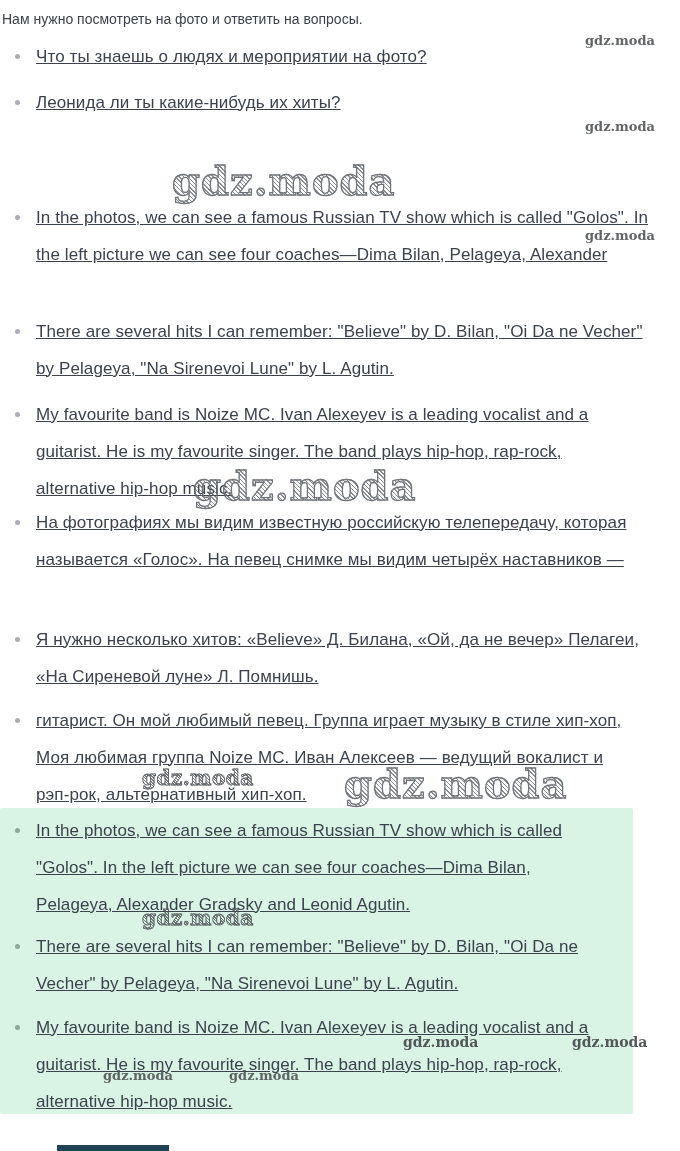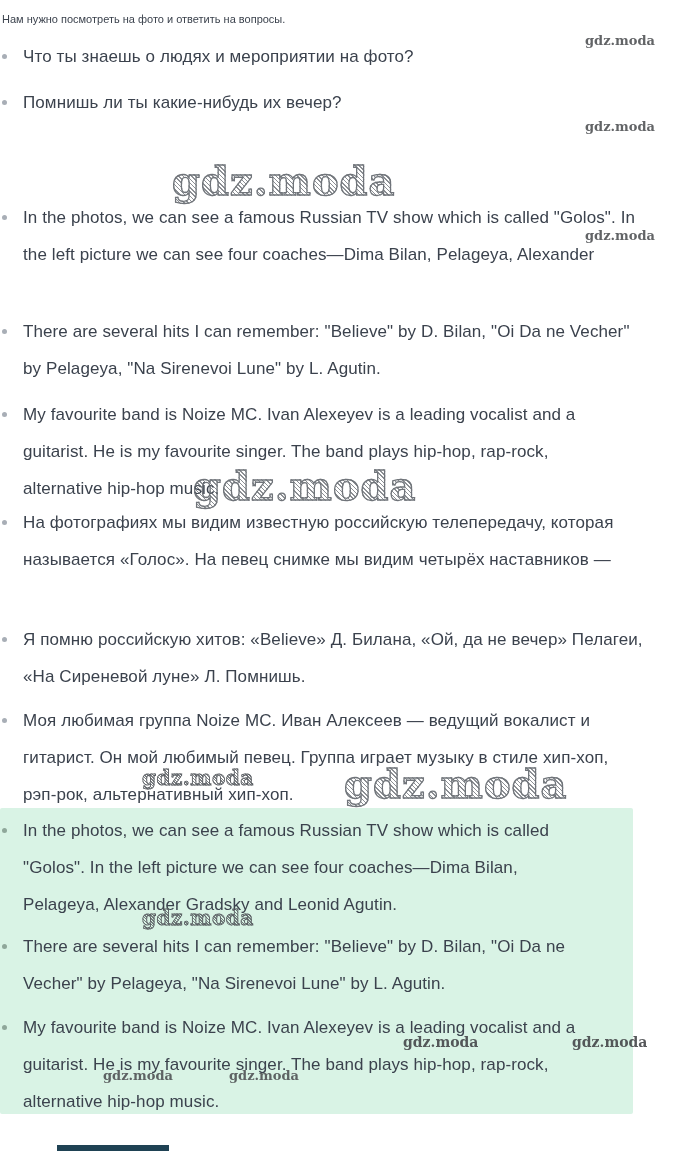--- a/index.html
+++ b/index.html
@@ -1,20 +1,20 @@
 <!DOCTYPE html>
 <html><head>
 <meta charset="utf-8">
 <style>
   html,body{margin:0;padding:0;background:#ffffff;}
   #page{position:relative;width:680px;height:1151px;background:#ffffff;overflow:hidden;
         font-family:"Liberation Sans",sans-serif;color:#3b424d;}
   .hdr{position:absolute;left:2px;top:0;height:37px;display:flex;align-items:center;
-       font-size:11px;white-space:nowrap;}
-  .item{position:absolute;left:23px;}
+       font-size:14px;white-space:nowrap;}
+  .item{position:absolute;left:36px;text-decoration:underline;}
   .line{height:37px;display:flex;align-items:center;font-size:17px;white-space:nowrap;letter-spacing:.1px;}
   .bullet{position:absolute;left:-21px;top:16px;width:5px;height:5px;border-radius:50%;background:#a8aeb6;}
   .greenbox{position:absolute;left:0;top:808px;width:633px;height:306px;background:#d9f3e5;border-radius:2px;z-index:0;}
   .item,.hdr{z-index:1;}
   .wm{position:absolute;z-index:3;white-space:nowrap;font-family:"DejaVu Serif",serif;font-weight:700;}
   .wm-big{font-size:40px;letter-spacing:1px;color:transparent;
           -webkit-text-stroke:1.3px #61666c;
           background-image:repeating-linear-gradient(45deg,rgba(95,100,106,.8) 0 1px,rgba(95,100,106,0) 1px 3px);
           -webkit-background-clip:text;background-clip:text;opacity:.9;}
   .wm-med{font-size:20px;letter-spacing:.5px;color:transparent;
@@ -34,21 +34,21 @@
 
   <div class="hdr">Нам нужно посмотреть на фото и ответить на вопросы.</div>
 
   <div class="item" style="top:38px">
     <span class="bullet"></span>
     <div class="line">Что ты знаешь о людях и мероприятии на фото?</div>
   </div>
 
   <div class="item" style="top:84px">
     <span class="bullet"></span>
-    <div class="line">Помнишь ли ты какие-нибудь их вечер?</div>
+    <div class="line">Леонида ли ты какие-нибудь их хиты?</div>
   </div>
 
 
   <div class="item" style="top:199px">
     <span class="bullet"></span>
     <div class="line">In the photos, we can see a famous Russian TV show which is called "Golos". In</div>
     <div class="line">the left picture we can see four coaches—Dima Bilan, Pelageya, Alexander</div>
   </div>
 
   <div class="item" style="top:313px">
@@ -65,28 +65,28 @@
   </div>
 
   <div class="item" style="top:504px">
     <span class="bullet"></span>
     <div class="line">На фотографиях мы видим известную российскую телепередачу, которая</div>
     <div class="line">называется «Голос». На певец снимке мы видим четырёх наставников —</div>
   </div>
 
   <div class="item" style="top:621px">
     <span class="bullet"></span>
-    <div class="line">Я помню российскую хитов: «Believe» Д. Билана, «Ой, да не вечер» Пелагеи,</div>
+    <div class="line">Я нужно несколько хитов: «Believe» Д. Билана, «Ой, да не вечер» Пелагеи,</div>
     <div class="line">«На Сиреневой луне» Л. Помнишь.</div>
   </div>
 
   <div class="item" style="top:702px">
     <span class="bullet"></span>
+    <div class="line">гитарист. Он мой любимый певец. Группа играет музыку в стиле хип-хоп,</div>
     <div class="line">Моя любимая группа Noize MC. Иван Алексеев — ведущий вокалист и</div>
-    <div class="line">гитарист. Он мой любимый певец. Группа играет музыку в стиле хип-хоп,</div>
     <div class="line">рэп-рок, альтернативный хип-хоп.</div>
   </div>
 
   <div class="item" style="top:812px">
     <span class="bullet" style="background:#8fa79a"></span>
     <div class="line">In the photos, we can see a famous Russian TV show which is called</div>
     <div class="line">"Golos". In the left picture we can see four coaches—Dima Bilan,</div>
     <div class="line">Pelageya, Alexander Gradsky and Leonid Agutin.</div>
   </div>
 

